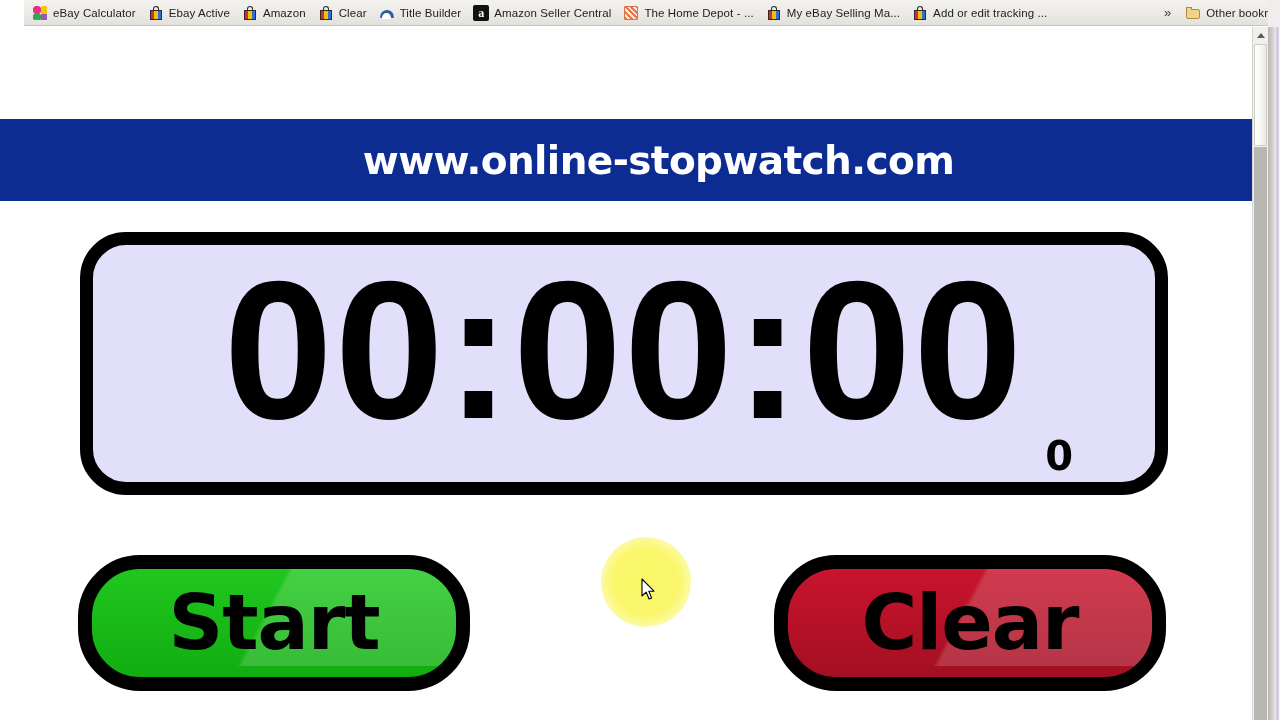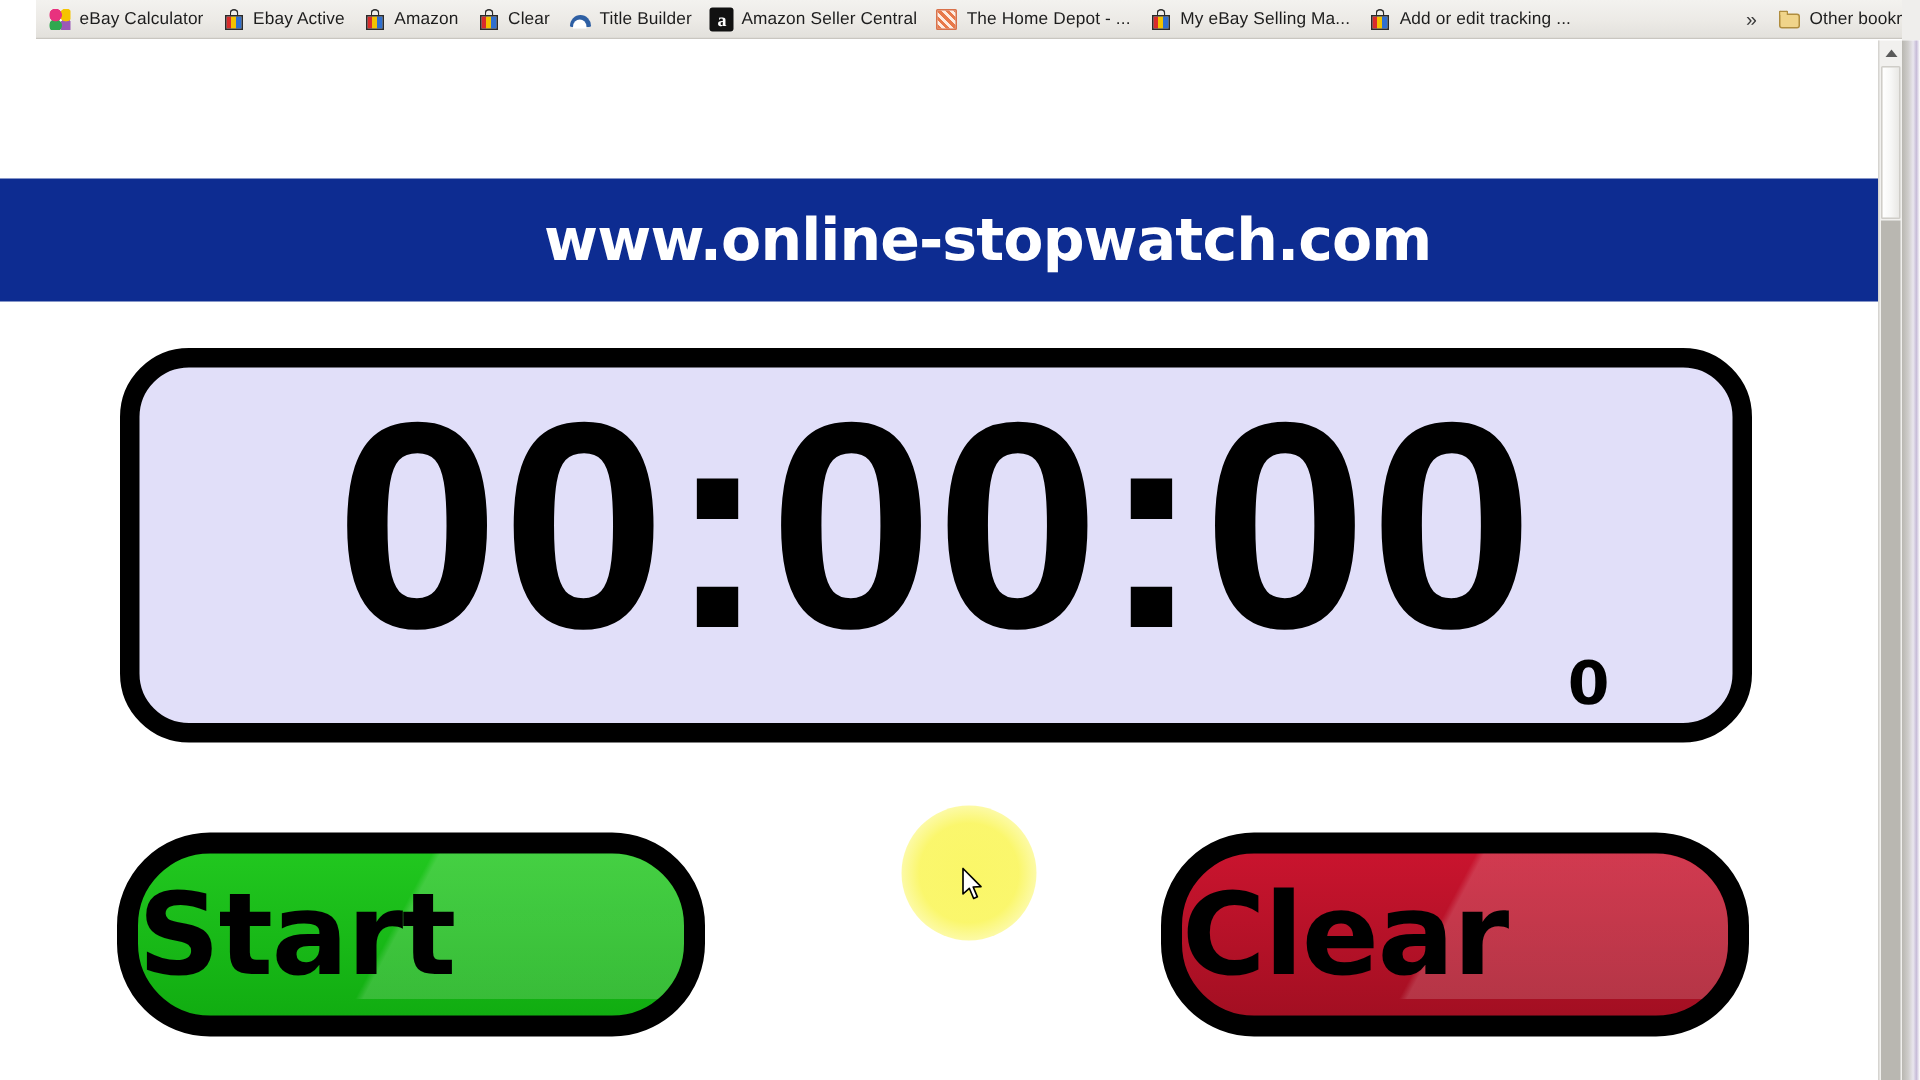--- a/index.html
+++ b/index.html
@@ -232,20 +232,21 @@
   .btn {
     position: absolute;
     top: 528px;
     width: 392px;
     height: 136px;
     border: 14px solid #000000;
     border-radius: 62px;
     box-sizing: border-box;
     display: flex;
     align-items: center;
+    justify-content: center;
     cursor: pointer;
     overflow: hidden;
   }
   .btn-label {
     font-family: "DejaVu Sans", sans-serif;
     font-weight: bold;
     font-size: 76px;
     line-height: 80px;
     color: #000000;
     letter-spacing: -1px;

